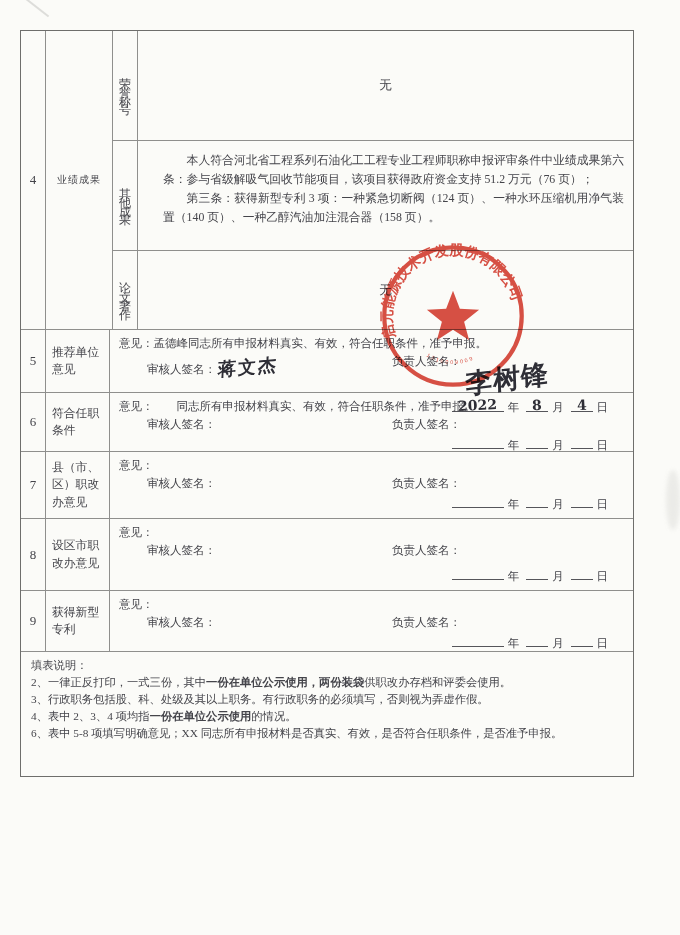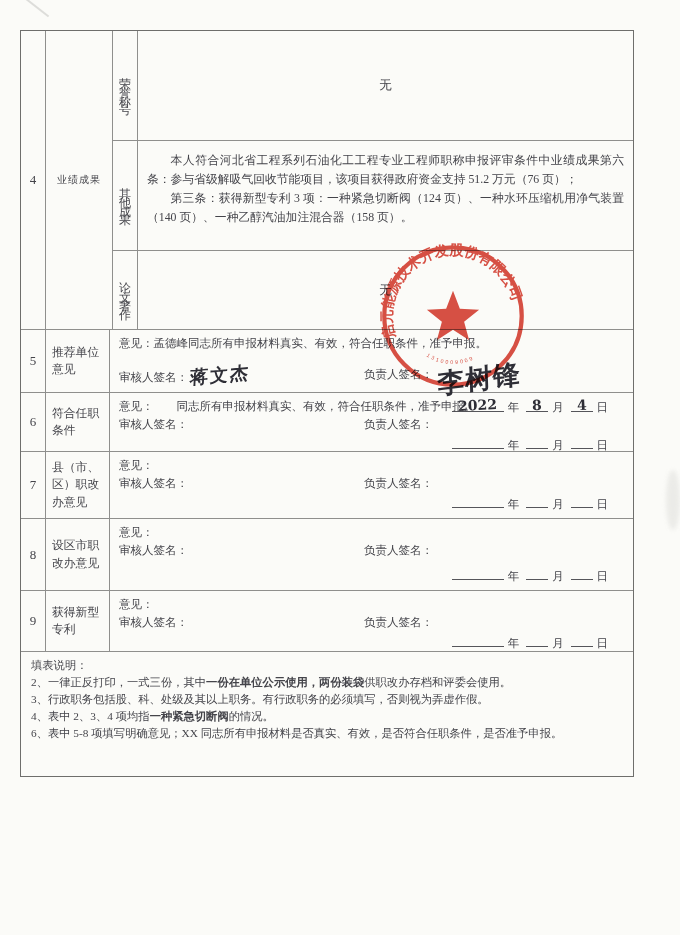--- a/index.html
+++ b/index.html
@@ -32,28 +32,28 @@
 
   
   .secA{display:grid;grid-template-columns:25px 67px 25px 1fr;grid-template-rows:110px 110px 79px;}
   .num-cell{display:flex;align-items:center;justify-content:center;font-size:13px;}
   .cat-cell{display:flex;align-items:center;justify-content:center;font-size:10px;letter-spacing:1px;}
   .span3{grid-row:1 / span 3;}
   .vlabel{display:flex;align-items:center;justify-content:center;}
   .vlabel span{writing-mode:vertical-lr;text-orientation:upright;letter-spacing:9px;font-size:12px;line-height:1;}
   .content-center{display:flex;align-items:center;justify-content:center;font-size:12.5px;}
   .paras{padding:10px 9px 6px 9px;font-size:11.8px;line-height:1.6;text-align:justify;}
-  .paras p{text-indent:2em;}
+  .paras p{text-indent:2em;margin-left:16px;}
 
   
   .secB{display:grid;grid-template-columns:25px 64px 1fr;grid-template-rows:63px 59px 67px 72px 61px;}
   .label-cell{display:flex;align-items:center;justify-content:center;text-align:left;font-size:11.8px;line-height:1.45;padding:0 6px;}
   .op-cell{position:relative;display:flex;flex-direction:column;padding:5px 9px 6px 9px;font-size:11.5px;}
   .op-line{line-height:1.5;}
-  .sig-line{line-height:1.7;display:flex;align-items:center;}
+  .sig-line{line-height:1.7;display:flex;align-items:flex-start;margin-left:28px;}
   .rev-wrap{display:inline-flex;align-items:baseline;width:245px;}
   .date-line{margin-top:auto;text-align:right;padding-right:16px;font-size:11.5px;white-space:nowrap;}
   .u{display:inline-block;border-bottom:1px solid #55555a;text-align:center;vertical-align:baseline;height:14px;}
   .u-year{width:52px;}
   .u-month{width:22px;}
   .u-day{width:22px;}
   .dl-gap{display:inline-block;width:4px;}
 
   
   .hw{font-family:"DejaVu Serif",serif;font-weight:bold;color:#2e2e36;}
@@ -189,21 +189,21 @@
           <span class="u u-month"></span><span class="dl-gap"></span><span>月</span><span class="dl-gap"></span>
           <span class="u u-day"></span><span class="dl-gap"></span><span>日</span>
         </div>
       </div>
     </div>
 
     <div class="notes">
       <div>填表说明：</div>
       <div class="note-item rich">2、一律正反打印，一式三份，其中<b>一份在单位公示使用，两份装袋</b>供职改办存档和评委会使用。</div>
       <div class="note-item rich">3、行政职务包括股、科、处级及其以上职务。有行政职务的必须填写，否则视为弄虚作假。</div>
-      <div class="note-item rich">4、表中 2、3、4 项均指<b>一种紧急切断阀</b>的情况。</div>
+      <div class="note-item rich">4、表中 2、3、4 项均指<b>一份在单位公示使用</b>的情况。</div>
       <div class="note-item rich">6、表中 5-8 项填写明确意见；XX 同志所有申报材料是否真实、有效，是否符合任职条件，是否准予申报。</div>
     </div>
   </div>
 
   <svg class="stamp" viewBox="0 0 140 140">
     <defs>
       <path id="arcTop" d="M 17.4,94.5 A 58,58 0 1 1 122.6,94.5"></path>
       <path id="arcBottom" d="M 42,106 A 46,46 0 0 0 98,106"></path>
     </defs>
     <circle cx="70" cy="70" r="65" fill="none" stroke="#d5392c" stroke-width="4"></circle>

